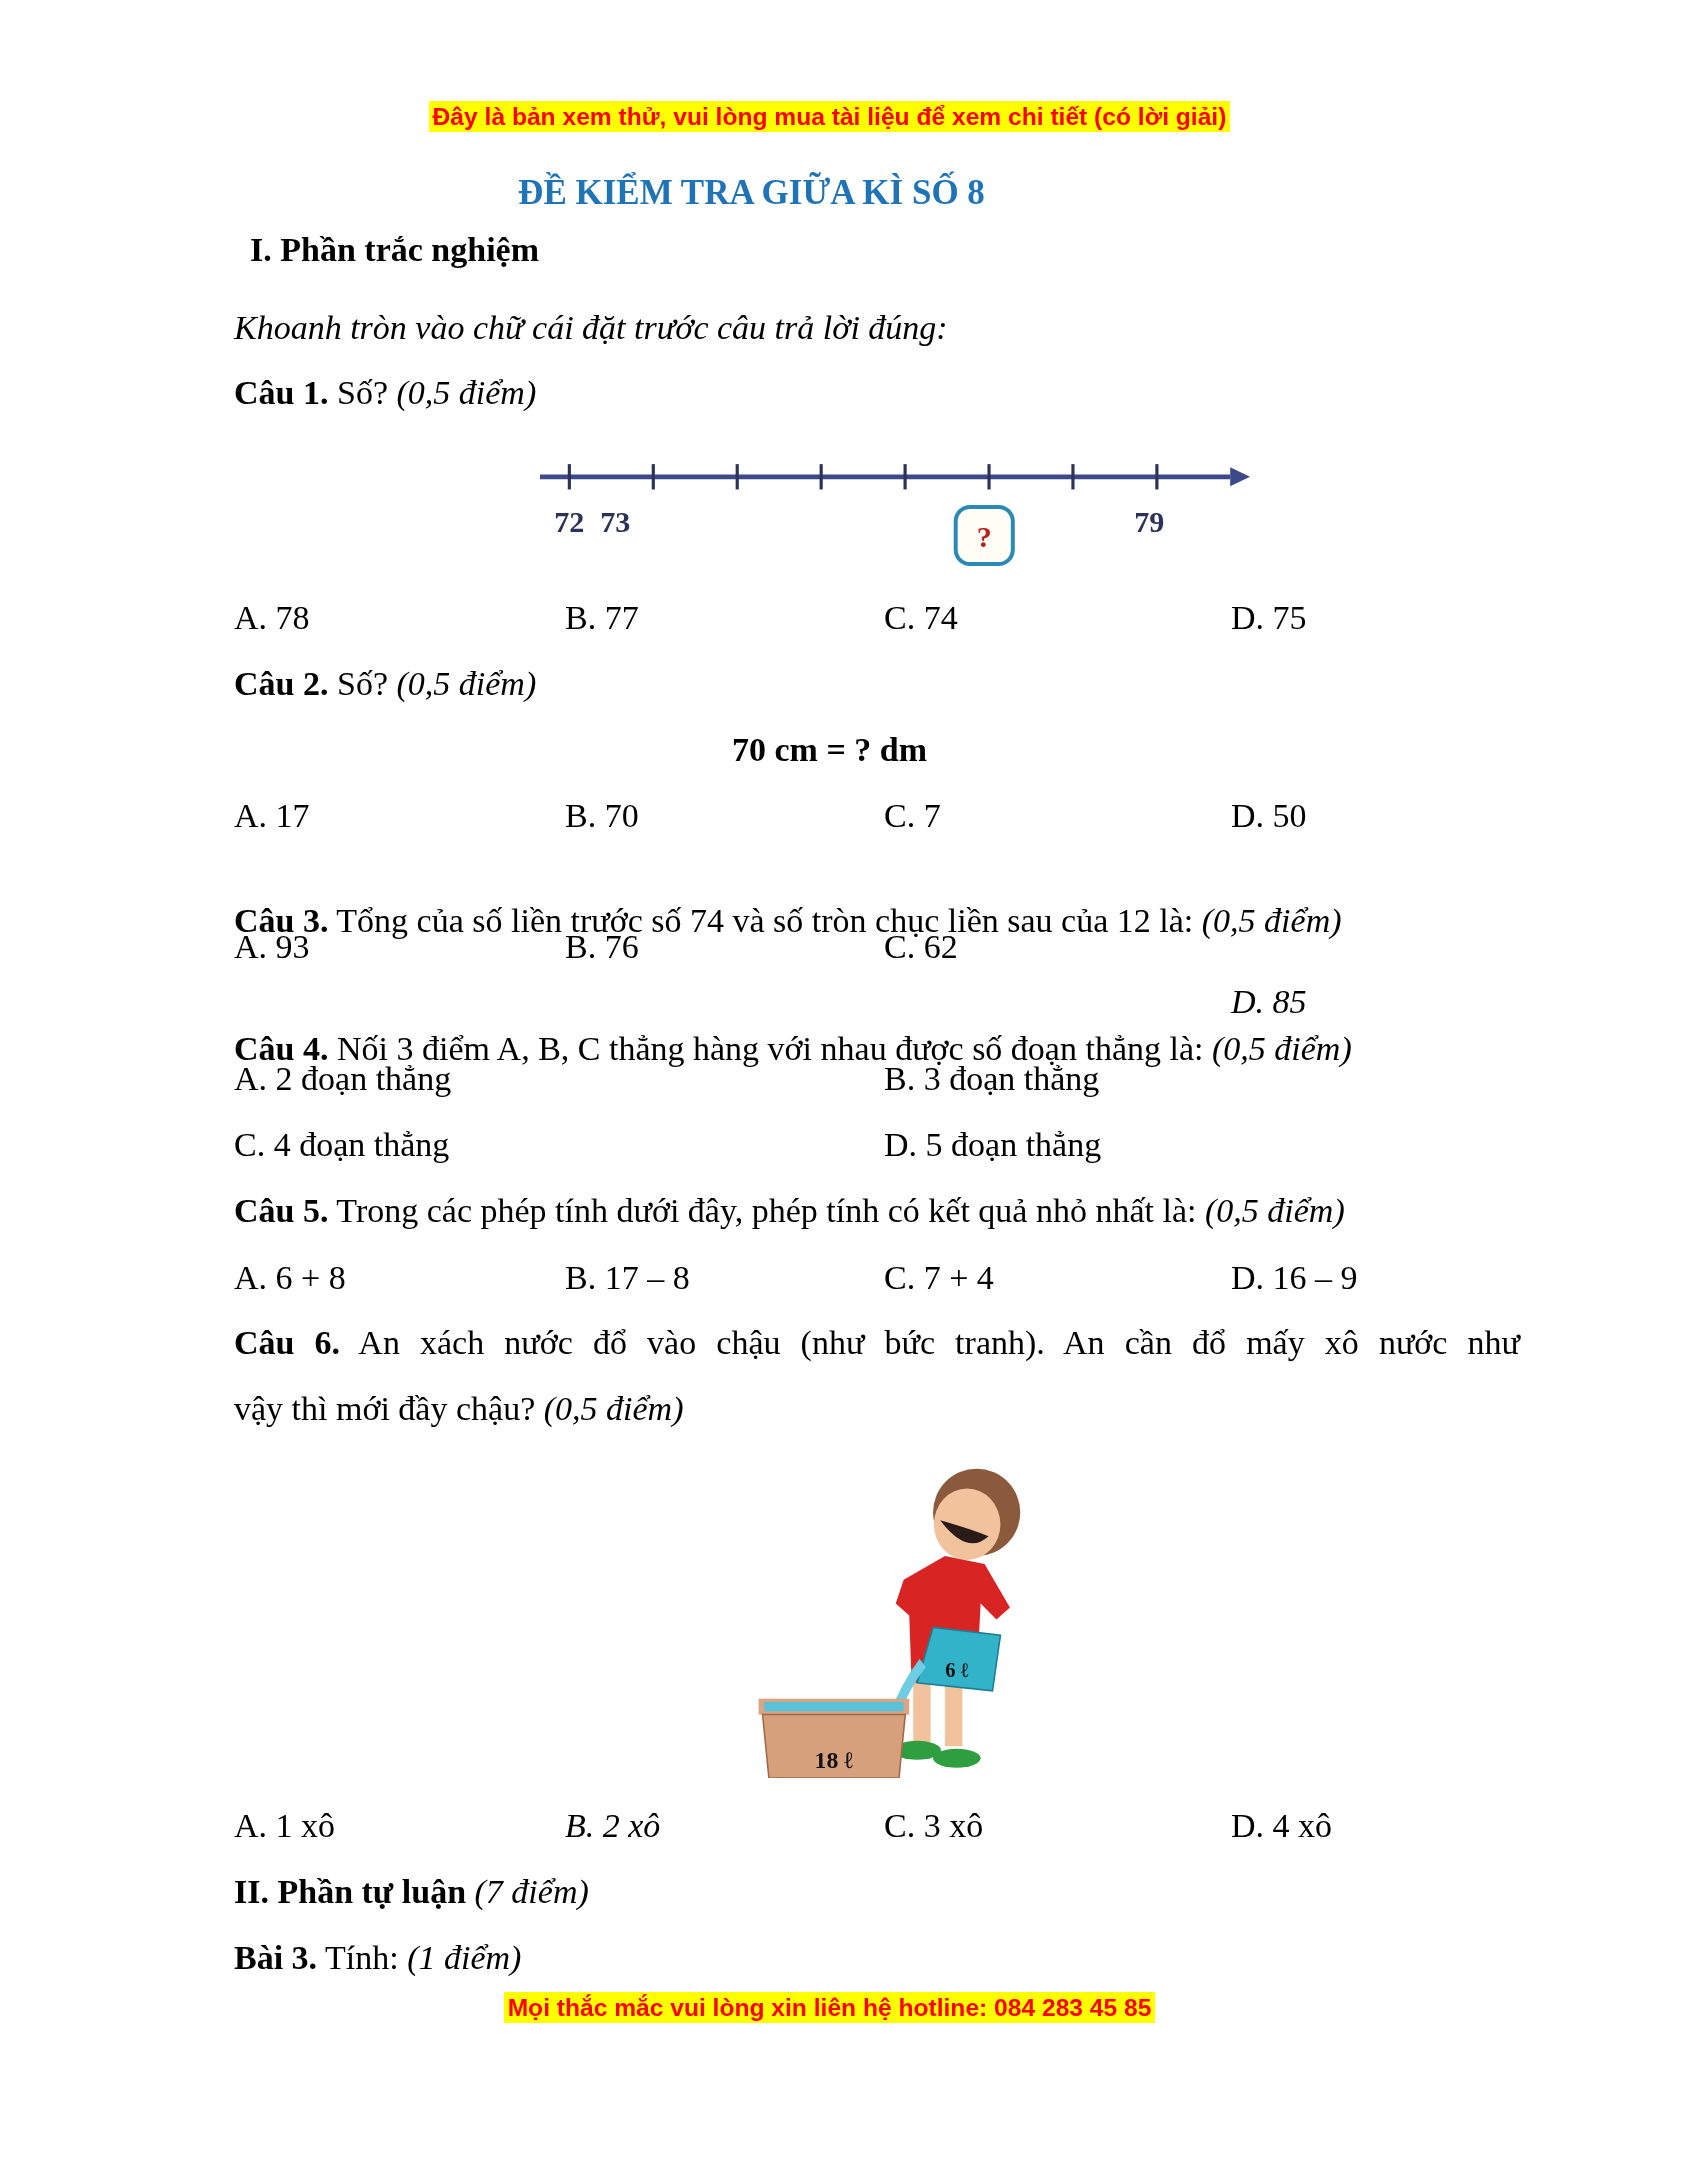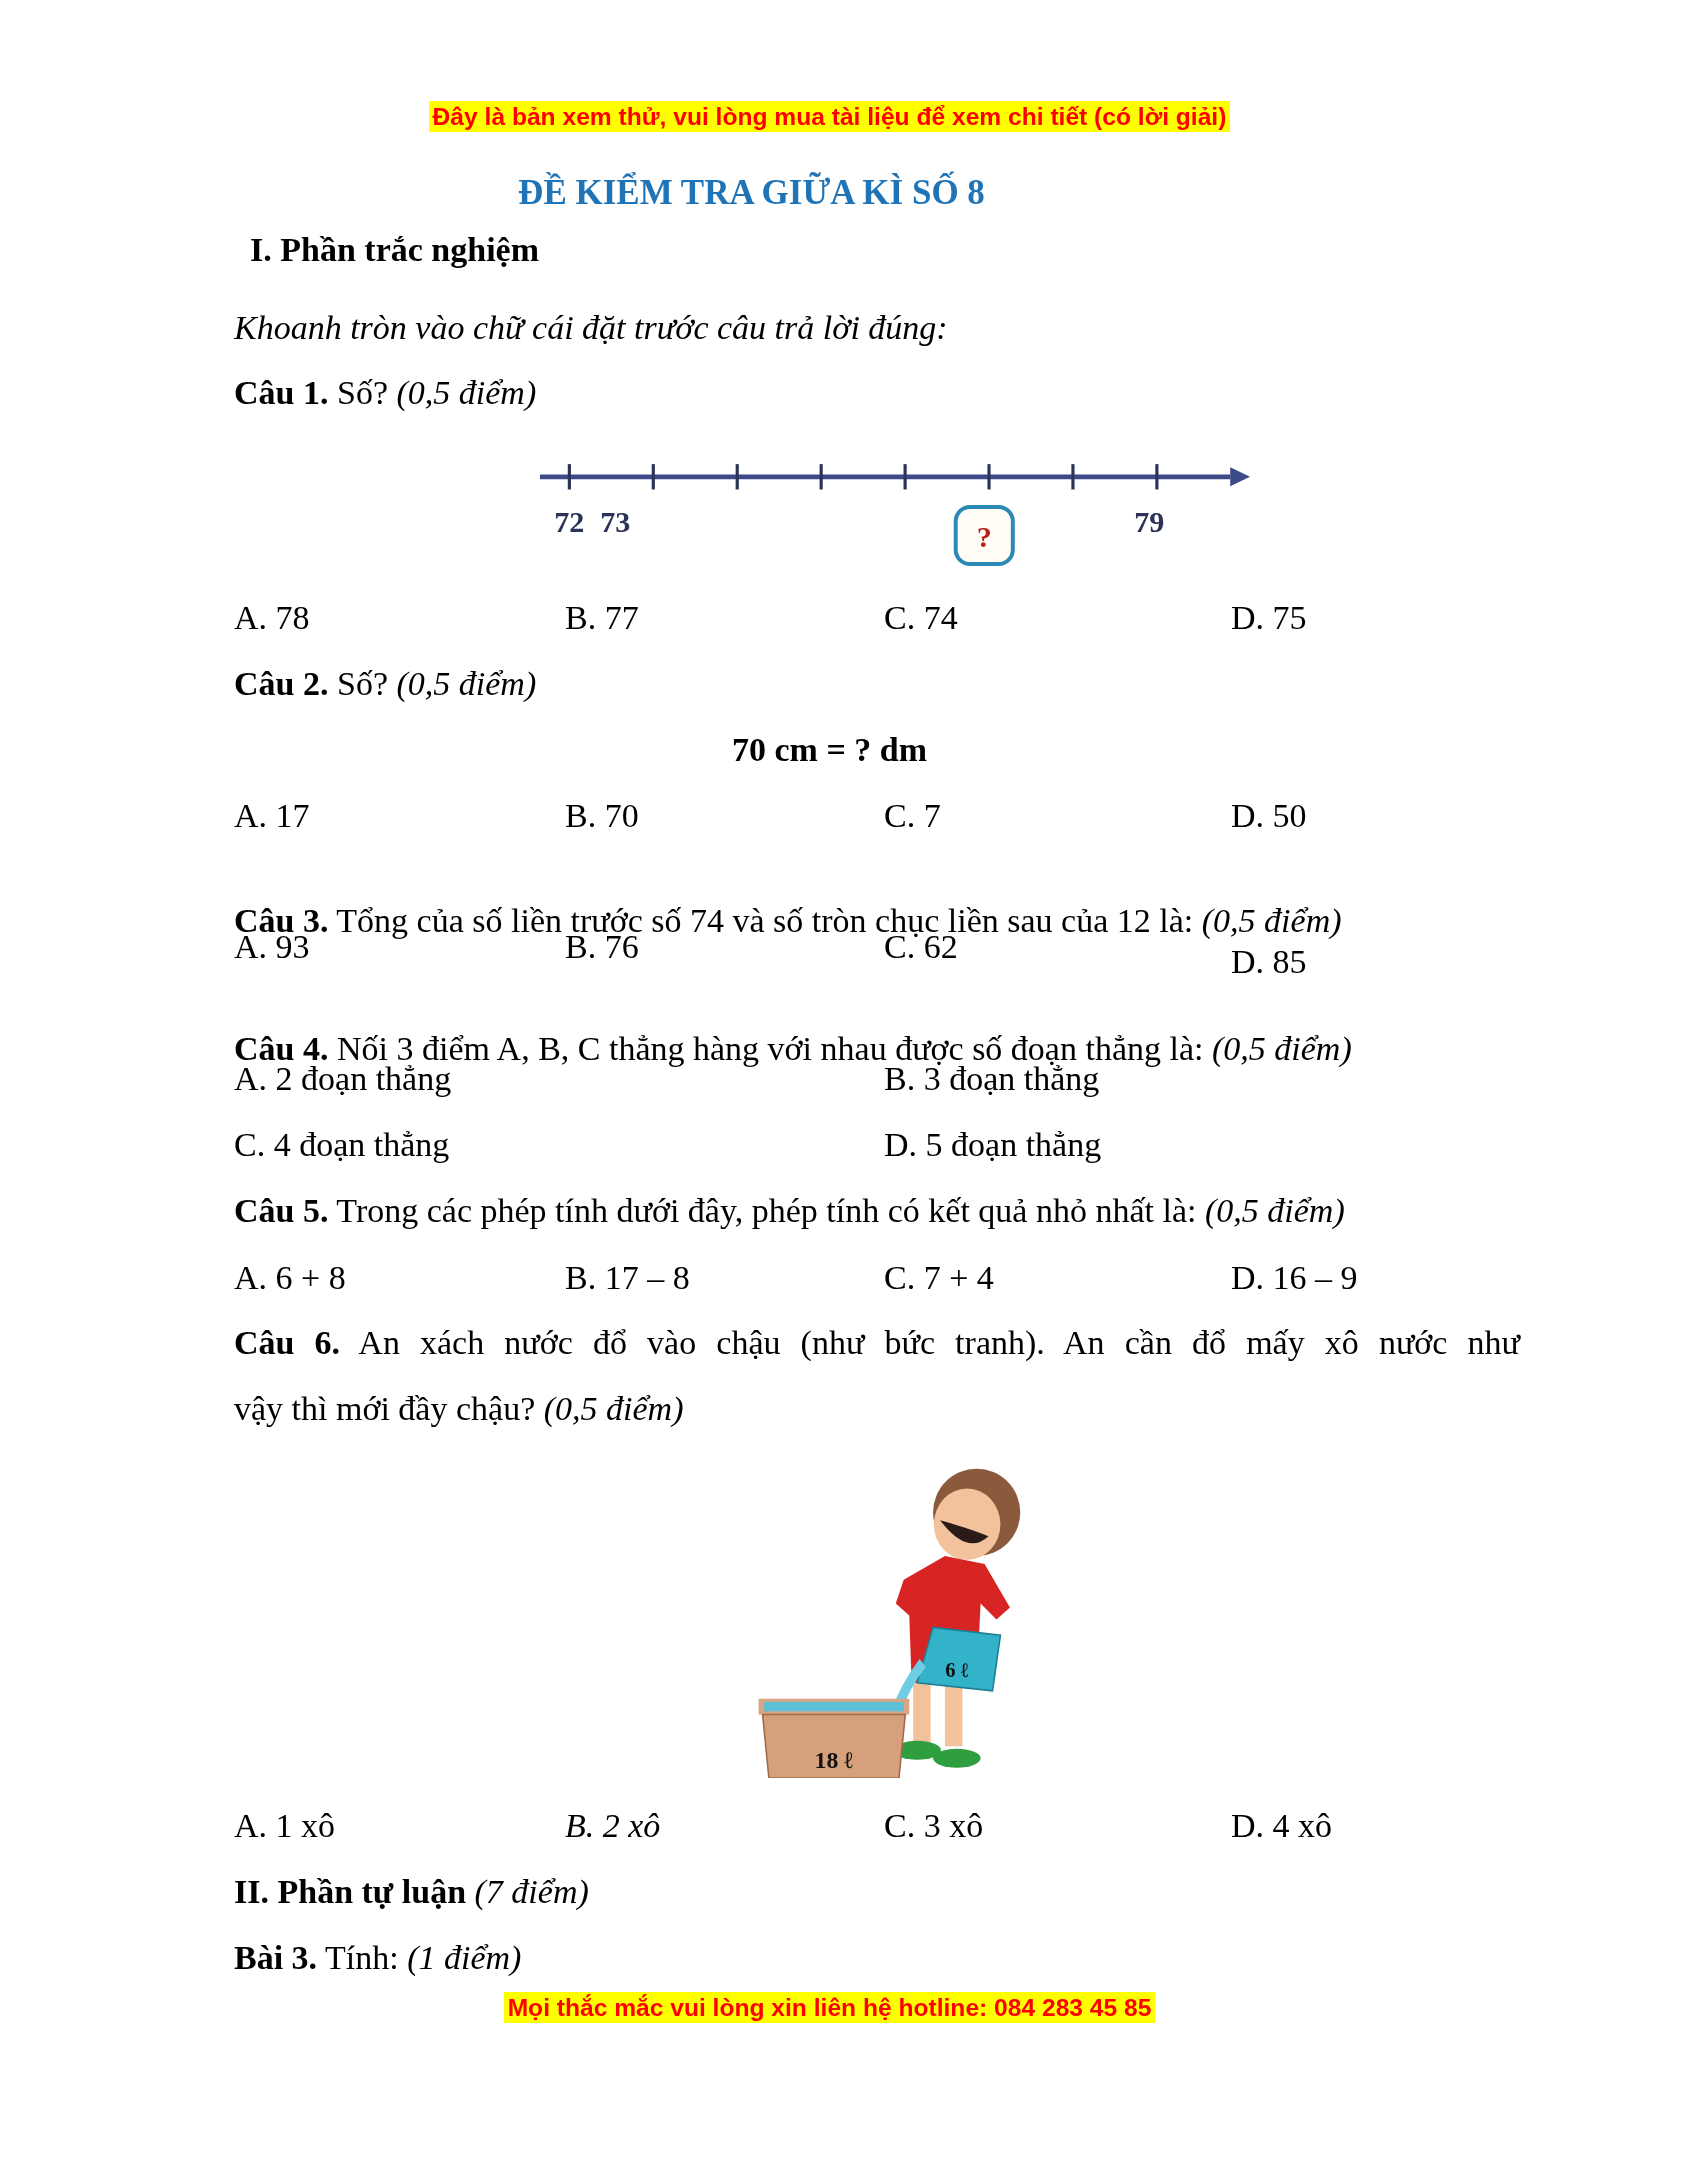--- a/index.html
+++ b/index.html
@@ -6,21 +6,21 @@
   body { width:1687px; height:2183px; position:relative; overflow:hidden;
          font-family:"Liberation Serif", serif; color:#000; }
   .abs { position:absolute; white-space:nowrap; }
   .banner { font-family:"Liberation Sans", sans-serif; font-weight:bold; font-size:24.6px;
             color:#ff0000; background:#ffff00; padding:1.6px 3.2px; line-height:30px; }
   .title { font-weight:bold; font-size:35px; color:#1f73b7; left:0; width:1503px; text-align:center; }
   .line { font-size:34px; line-height:40px; left:234px; }
   .b { font-weight:bold; }
   .i { font-style:italic; }
   .opt { font-size:34px; line-height:40px; }
-  .center { left:8px; width:1643px; text-align:center; }
+  .center { left:0; width:1643px; text-align:center;padding-left:8px; }
   svg { position:absolute; }
 </style>
 </head>
 <body>
 
 <div class="abs center" style="top:102px;">
   <span class="banner">Đây là bản xem thử, vui lòng mua tài liệu để xem chi tiết (có lời giải)</span>
 </div>
 
 <div class="abs title" style="top:173px;">ĐỀ KIỂM TRA GIỮA KÌ SỐ 8</div>
@@ -67,21 +67,21 @@
 <div class="abs opt" style="top:796px; left:565px;">B. 70</div>
 <div class="abs opt" style="top:796px; left:884px;">C. 7</div>
 <div class="abs opt" style="top:796px; left:1231px;">D. 50</div>
 
 <div class="abs line" style="top:901px;">
   <span class="b">Câu 3.</span><span> Tổng của số liền trước số 74 và số tròn chục liền sau của 12 là: </span><span class="i">(0,5 điểm)</span>
 </div>
 <div class="abs opt" style="top:927px; left:234px;">A. 93</div>
 <div class="abs opt" style="top:927px; left:565px;">B. 76</div>
 <div class="abs opt" style="top:927px; left:884px;">C. 62</div>
-<div class="abs opt" style="top:942px; left:1231px;">D. 85</div>
+<div class="abs opt" style="top:982px; left:1231px;font-style:italic;">D. 85</div>
 
 <div class="abs line" style="top:1029px;">
   <span class="b">Câu 4.</span><span> Nối 3 điểm A, B, C thẳng hàng với nhau được số đoạn thẳng là: </span><span class="i">(0,5 điểm)</span>
 </div>
 <div class="abs opt" style="top:1059px; left:234px;">A. 2 đoạn thẳng</div>
 <div class="abs opt" style="top:1059px; left:884px;">B. 3 đoạn thẳng</div>
 <div class="abs opt" style="top:1125px; left:234px;">C. 4 đoạn thẳng</div>
 <div class="abs opt" style="top:1125px; left:884px;">D. 5 đoạn thẳng</div>
 
 <div class="abs line" style="top:1191px;">

